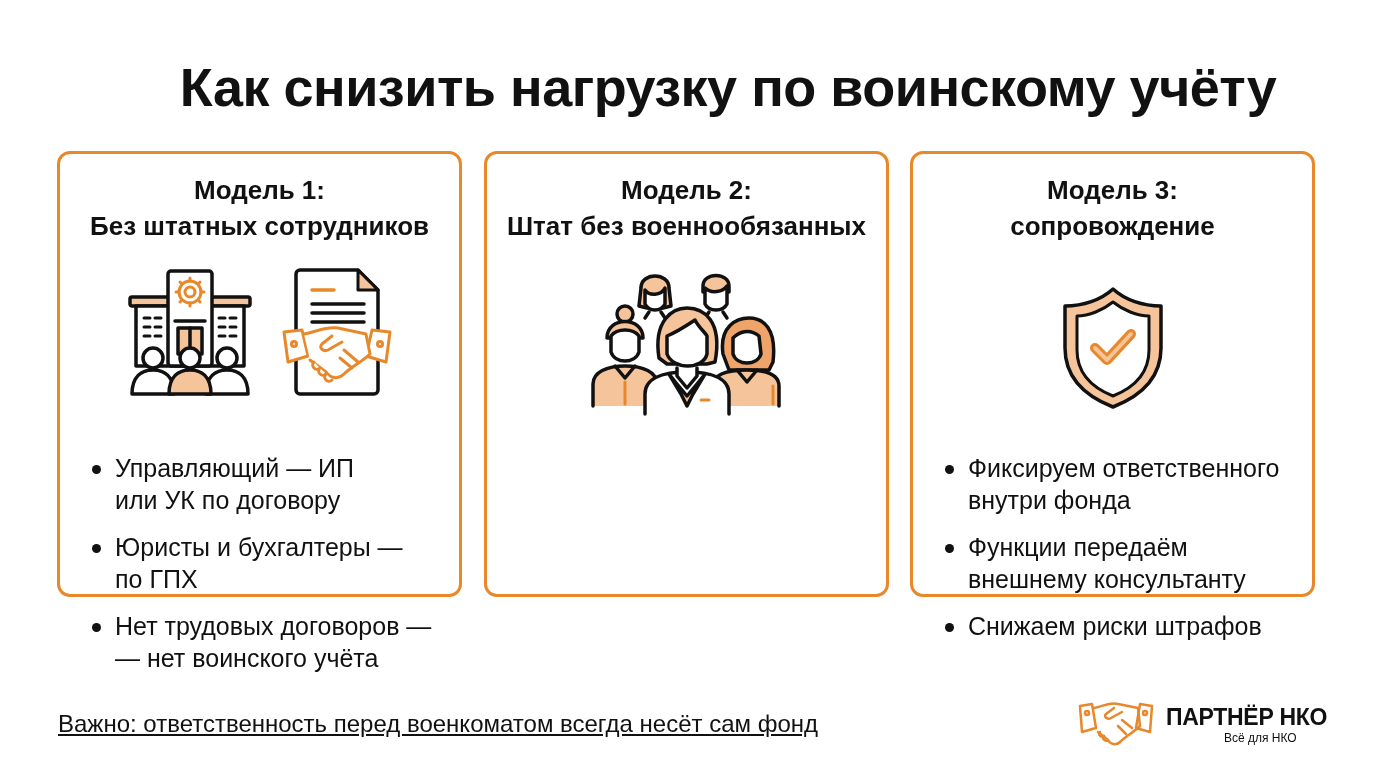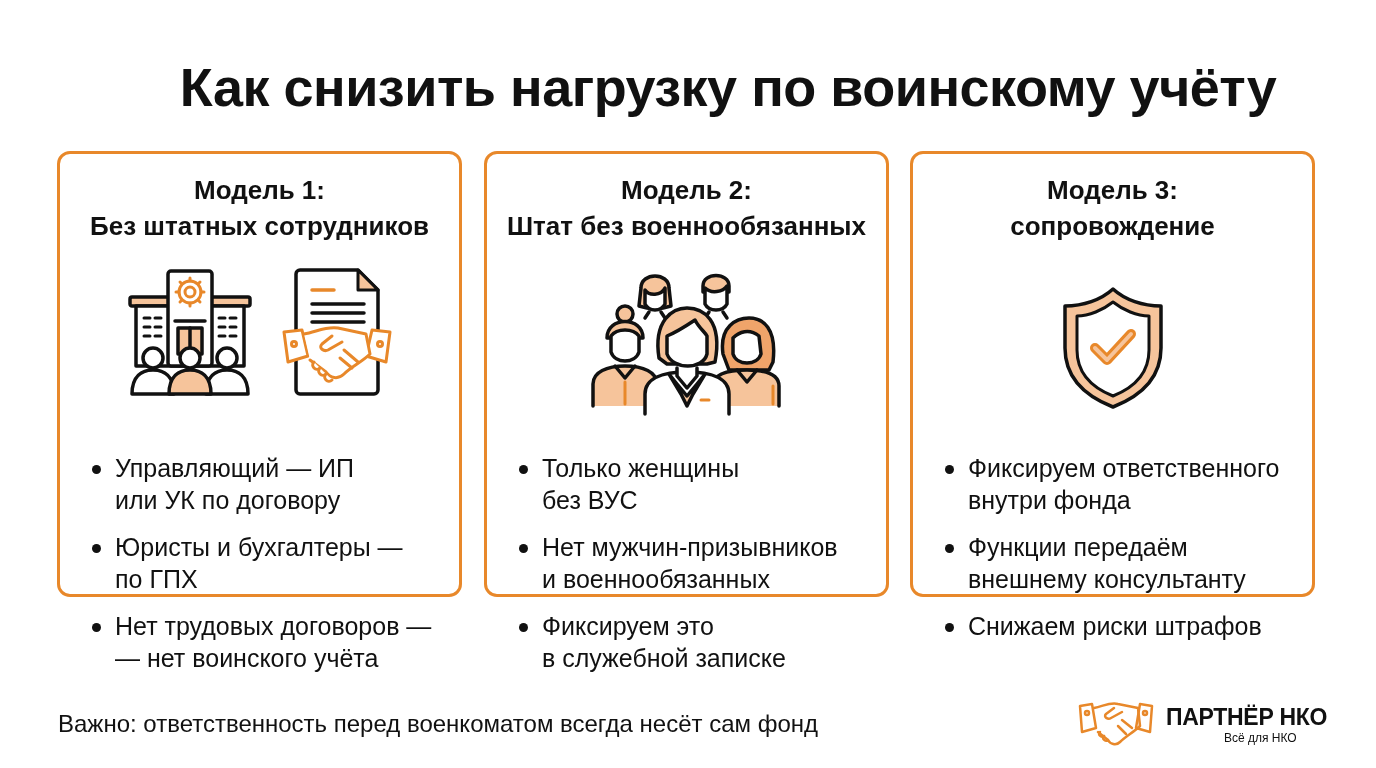--- a/index.html
+++ b/index.html
@@ -28,21 +28,21 @@
   .bullets {
     position:absolute; left:13px; right:10px; top:282px; margin:16px; padding:0; list-style:none;
   }
   .bullets li {
     position:relative; padding-left:26px; font-size:25px; line-height:32px; margin-bottom:15px;
   }
   .bullets li::before {
     content:""; position:absolute; left:3px; top:13px; width:9px; height:9px; border-radius:50%; background:#111;
   }
   .footnote {
-    position:absolute; left:58px; top:708px; font-size:24px; line-height:32px; color:#111;
+    position:absolute; left:58px; top:708px; font-size:24px; line-height:32px; color:#111;text-decoration:underline;
   }
   .brand {
     position:absolute; left:1078px; top:698px; width:250px; height:52px;
   }
   .brand-icon { position:absolute; left:0; top:2px; }
   .brand-name {
     position:absolute; left:88px; top:6px; font-size:23px; font-weight:700; line-height:26px; letter-spacing:-0.3px;
   }
   .brand-tag {
     position:absolute; left:146px; top:33px; font-size:12px; line-height:14px; color:#111;
@@ -179,34 +179,20 @@
 
         <path d="M70 92 C64 54 84 42 98 42 C114 42 134 54 126 96 L118 98 L78 98 Z" fill="#F6C49B"></path>
         <path d="M78 70 C88 66 100 58 106 54 C110 62 116 66 118 70 L118 88 C114 104 84 104 78 88 Z" fill="#fff"></path>
         <path d="M56 148 L56 128 C56 112 74 106 98 106 C122 106 140 112 140 128 L140 148" fill="#fff"></path>
         <path d="M88 102 L88 110 L98 122 L108 110 L108 102" fill="#fff"></path>
         <path d="M80 108 L92 128 L98 140 L104 128 L116 108 L108 118 L98 130 L88 118 Z" fill="#F6C49B"></path>
         <line x1="112" y1="134" x2="120" y2="134" stroke="#E8882A" stroke-width="3"></line>
       </svg>
     </span>
   </div>
-  <ul class="bullets">
-    <li>
-        <div>Только женщины</div>
-        <div>без ВУС</div>
-      </li>
-    <li>
-        <div>Нет мужчин-призывников</div>
-        <div>и военнообязанных</div>
-      </li>
-    <li>
-        <div>Фиксируем это</div>
-        <div>в служебной записке</div>
-      </li>
-  </ul>
 </div>
 
 <div class="card c3">
   <div class="card-head">
     <div>Модель 3:</div>
     <div>сопровождение</div>
   </div>
   <div class="icon-area">
     <span>
       <svg width="104" height="124" viewBox="0 0 104 124" fill="none" stroke-linejoin="round" stroke-linecap="round">

